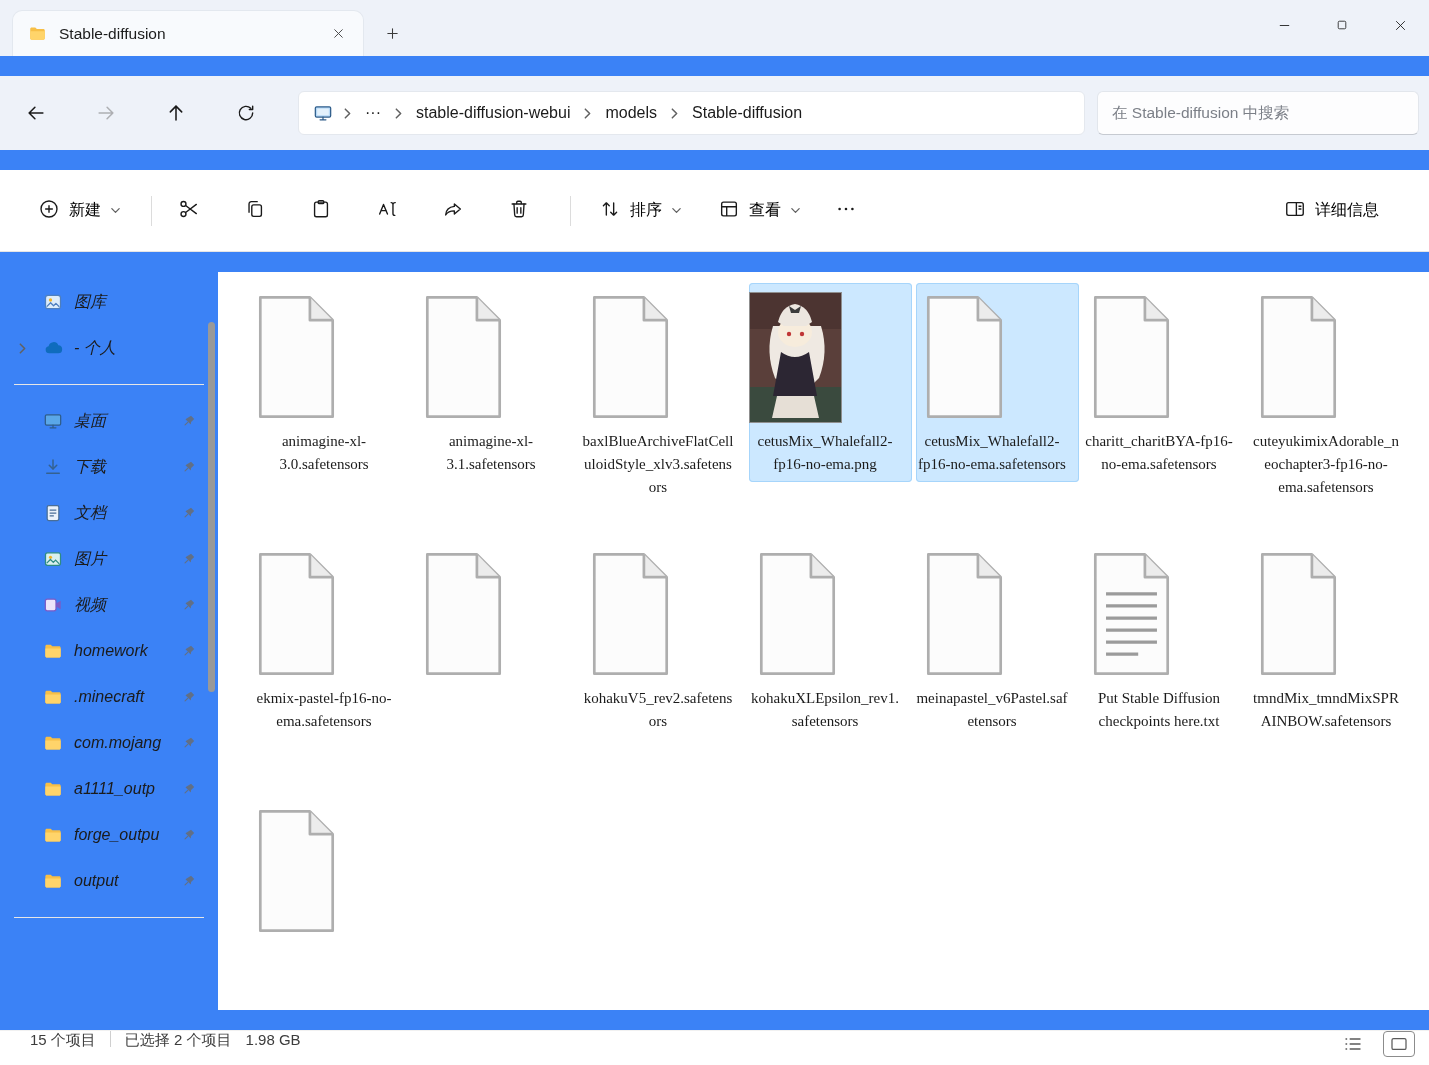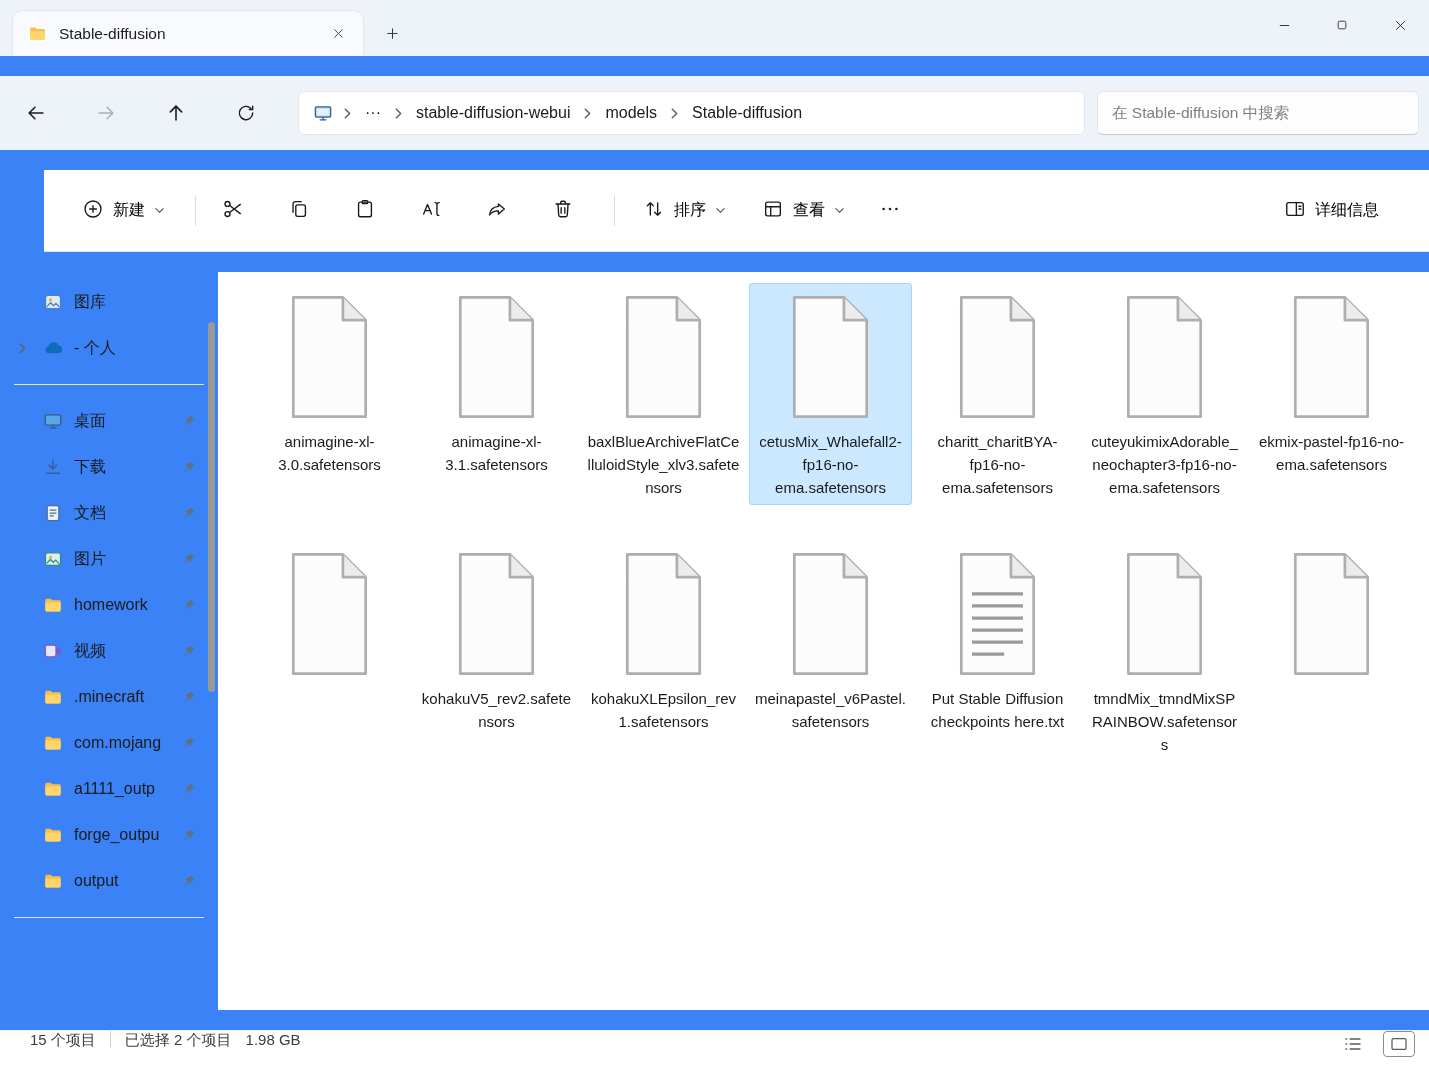--- a/index.html
+++ b/index.html
@@ -27,43 +27,43 @@
                 display: flex; align-items: center; padding: 0 8px; margin: 0 12px 0 4px; overflow: hidden; }
   .bc-item { background: none; border: none; font: inherit; font-size: 16px; color: #1b1b1b; padding: 5px 9px; border-radius: 4px; white-space: nowrap; cursor: default; }
   .bc-ic { display: flex; align-items: center; padding: 0 6px; }
   .bc-chev { display: flex; align-items: center; padding: 0 2px; }
   .search { width: 322px; height: 44px; flex: none; background: #fdfdfe; border: 1px solid #e2e6ec; border-bottom-color: #c6cad1; border-radius: 6px;
             display: flex; align-items: center; padding: 0 14px; }
   .search input { border: none; outline: none; width: 100%; background: transparent; font: inherit; font-size: 15.5px; color: #1b1b1b; }
   .search input::placeholder { color: #7b7f87; }
 
   
-  .toolbar { height: 82px; flex: none; background: #fff; display: flex; align-items: center; padding: 0 26px; border-bottom: 1px solid #e5e5e5; margin-left: 44px; }
+  .toolbar { height: 82px; flex: none; background: #fff; display: flex; align-items: center; padding: 0 26px; border-bottom: 1px solid #e5e5e5; }
   .tbtn { display: flex; align-items: center; gap: 9px; background: none; border: none; font: inherit; font-size: 16px;
           padding: 10px 12px; border-radius: 6px; margin-right: 12px; cursor: default; }
   .tbtn.icononly { margin-right: 24px; padding: 10px; }
   .tdiv { width: 1px; height: 30px; background: #dcdcdc; margin: 0 16px 0 6px; flex: none; }
   .toolbar .spacer { flex: 1; }
 
   
   .main { flex: 1; min-height: 0; display: flex; }
 
   .sidebar { width: 218px; flex: none; position: relative; padding-top: 6px; }
   .sb-item { height: 44px; margin: 2px 14px 2px 4px; display: flex; align-items: center; gap: 9px; padding: 0 8px; border-radius: 6px; font-size: 16px; }
   .sb-chev { width: 20px; flex: none; display: flex; justify-content: center; }
   .sb-ic { width: 24px; flex: none; display: flex; justify-content: center; }
-  .sb-label { flex: 1; white-space: nowrap; overflow: hidden; }
+  .sb-label { flex: 1; white-space: nowrap; overflow: hidden; font-style: italic; }
   .sb-pin { flex: none; display: flex; opacity: .8; }
   .sb-sep { height: 1px; background: #e6e6e6; margin: 14px 14px; }
   .sb-scroll { position: absolute; right: 0; top: 0; bottom: 0; width: 14px; }
   .sb-thumb { position: absolute; right: 3px; top: 50px; width: 7px; height: 370px; background: #999; border-radius: 4px; }
 
   .content { flex: 1; background: #fff; padding: 11px 0 0 30px; display: grid; grid-template-columns: repeat(7, 167px);
              grid-auto-rows: 257px; align-content: start; align-items: start; overflow: hidden; }
-  .cell { width: 163px; display: flex; flex-direction: column; align-items: center; border-radius: 4px; padding: 3px 0 6px 0; }
+  .cell { width: 163px; display: flex; flex-direction: column; align-items: flex-start; border-radius: 4px; padding: 3px 0 6px 0; font-family: Liberation Serif, serif; }
   .cell.selected { background: #cce8ff; box-shadow: inset 0 0 0 1px #a6d5fb; }
   .cell-ic { height: 142px; display: flex; align-items: center; justify-content: center; }
   .cell-label { width: 152px; text-align: center; font-size: 15px; line-height: 23px; overflow-wrap: anywhere; margin-top: 2px; }
 
   
   .statusbar { height: 35px; flex: none; display: flex; align-items: flex-start; gap: 14px; padding: 0 14px 0 30px;
                font-size: 15px; color: #3c3c3c; background: #fff; border-top: 1px solid #f1f1f1; }
   .sdiv { width: 1px; height: 16px; background: #cfcfcf; }
   .statusbar .spacer { flex: 1; }
   .view-toggle { width: 32px; height: 26px; display: flex; align-items: center; justify-content: center; border-radius: 4px; }
@@ -360,56 +360,56 @@
                   <path d="M5.6 1.8h4.8v4.6l1.6 2.2H4z"></path>
                   <rect x="7.4" y="8.6" width="1.2" height="5.2" rx="0.6"></rect>
                 </g>
               </svg>
             </span>
           </div>
           <div class="sb-item">
             <span class="sb-chev"></span>
             <span class="sb-ic">
               <svg width="20" height="20" viewBox="0 0 24 24">
+                <rect x="2.8" y="5" width="12.8" height="14" rx="2.4" fill="#ece4fa" stroke="#7a5bc7" stroke-width="1.5"></rect>
+                <path d="M15.6 10.2l5.6-3.3v10.2l-5.6-3.3z" fill="#7a5bc7"></path>
+              </svg>
+            </span>
+            <span class="sb-label">视频</span>
+            <span class="sb-pin">
+              <svg width="15" height="15" viewBox="0 0 16 16">
+                <g transform="rotate(45 8 8)" fill="#6b6b6b">
+                  <path d="M5.6 1.8h4.8v4.6l1.6 2.2H4z"></path>
+                  <rect x="7.4" y="8.6" width="1.2" height="5.2" rx="0.6"></rect>
+                </g>
+              </svg>
+            </span>
+          </div>
+          <div class="sb-item">
+            <span class="sb-chev"></span>
+            <span class="sb-ic">
+              <svg width="20" height="20" viewBox="0 0 24 24">
                 <path d="M2.8 6.2c0-1 .8-1.8 1.8-1.8h4.6l2 2h8.2c1 0 1.8.8 1.8 1.8V18c0 1-.8 1.8-1.8 1.8H4.6c-1 0-1.8-.8-1.8-1.8z" fill="#f7bf47"></path>
                 <path d="M2.8 9h18.4v9c0 1-.8 1.8-1.8 1.8H4.6c-1 0-1.8-.8-1.8-1.8z" fill="#ffd46a"></path>
               </svg>
             </span>
             <span class="sb-label">homework</span>
             <span class="sb-pin">
               <svg width="15" height="15" viewBox="0 0 16 16">
                 <g transform="rotate(45 8 8)" fill="#6b6b6b">
                   <path d="M5.6 1.8h4.8v4.6l1.6 2.2H4z"></path>
                   <rect x="7.4" y="8.6" width="1.2" height="5.2" rx="0.6"></rect>
                 </g>
               </svg>
             </span>
           </div>
           <div class="sb-item">
             <span class="sb-chev"></span>
             <span class="sb-ic">
               <svg width="20" height="20" viewBox="0 0 24 24">
-                <rect x="2.8" y="5" width="12.8" height="14" rx="2.4" fill="#ece4fa" stroke="#7a5bc7" stroke-width="1.5"></rect>
-                <path d="M15.6 10.2l5.6-3.3v10.2l-5.6-3.3z" fill="#7a5bc7"></path>
-              </svg>
-            </span>
-            <span class="sb-label">视频</span>
-            <span class="sb-pin">
-              <svg width="15" height="15" viewBox="0 0 16 16">
-                <g transform="rotate(45 8 8)" fill="#6b6b6b">
-                  <path d="M5.6 1.8h4.8v4.6l1.6 2.2H4z"></path>
-                  <rect x="7.4" y="8.6" width="1.2" height="5.2" rx="0.6"></rect>
-                </g>
-              </svg>
-            </span>
-          </div>
-          <div class="sb-item">
-            <span class="sb-chev"></span>
-            <span class="sb-ic">
-              <svg width="20" height="20" viewBox="0 0 24 24">
                 <path d="M2.8 6.2c0-1 .8-1.8 1.8-1.8h4.6l2 2h8.2c1 0 1.8.8 1.8 1.8V18c0 1-.8 1.8-1.8 1.8H4.6c-1 0-1.8-.8-1.8-1.8z" fill="#f7bf47"></path>
                 <path d="M2.8 9h18.4v9c0 1-.8 1.8-1.8 1.8H4.6c-1 0-1.8-.8-1.8-1.8z" fill="#ffd46a"></path>
               </svg>
             </span>
             <span class="sb-label">.minecraft</span>
             <span class="sb-pin">
               <svg width="15" height="15" viewBox="0 0 16 16">
                 <g transform="rotate(45 8 8)" fill="#6b6b6b">
                   <path d="M5.6 1.8h4.8v4.6l1.6 2.2H4z"></path>
                   <rect x="7.4" y="8.6" width="1.2" height="5.2" rx="0.6"></rect>
@@ -515,20 +515,38 @@
           <div class="cell-label">animagine-xl-3.1.safetensors</div>
         </div>
         <div class="cell">
           <div class="cell-ic">
             <svg width="97" height="126" viewBox="0 0 72 94">
               <path d="M9 2.5h37L63 19.5V91.5H9z" fill="#fcfcfc" stroke="#aeaeae" stroke-width="2" stroke-linejoin="round"></path>
               <path d="M46 2.5v17h17" fill="#ececec" stroke="#aeaeae" stroke-width="2" stroke-linejoin="round"></path>
             </svg>
           </div>
           <div class="cell-label">baxlBlueArchiveFlatCelluloidStyle_xlv3.safetensors</div>
+        </div>
+        <div class="cell selected">
+          <div class="cell-ic">
+            <svg width="93" height="131" viewBox="0 0 93 131">
+              <rect x="0.5" y="0.5" width="92" height="130" fill="#5a3f3a" stroke="#8f8f8f"></rect>
+              <rect x="1" y="1" width="91" height="36" fill="#4c3431"></rect>
+              <rect x="1" y="95" width="91" height="35" fill="#3a4a3e"></rect>
+              <path d="M24 34q-8 26 2 52l8 8h28l8-8q10-26 2-52z" fill="#efe9e2"></path>
+              <ellipse cx="46" cy="40" rx="17" ry="15" fill="#f7ecdc"></ellipse>
+              <path d="M29 30q4-16 17-18q13 2 17 18l-6 4h-22z" fill="#ece6df"></path>
+              <circle cx="40" cy="42" r="2.2" fill="#c03636"></circle>
+              <circle cx="53" cy="42" r="2.2" fill="#c03636"></circle>
+              <path d="M40 14l6 4 6-4-2 7h-8z" fill="#3c3c3c"></path>
+              <path d="M32 60q14 10 28 0l8 44H24z" fill="#2c2633"></path>
+              <path d="M28 104h37l5 22H23z" fill="#e6dfd6"></path>
+            </svg>
+          </div>
+          <div class="cell-label">cetusMix_Whalefall2-fp16-no-ema.png</div>
         </div>
         <div class="cell selected">
           <div class="cell-ic">
             <svg width="97" height="126" viewBox="0 0 72 94">
               <path d="M9 2.5h37L63 19.5V91.5H9z" fill="#fcfcfc" stroke="#aeaeae" stroke-width="2" stroke-linejoin="round"></path>
               <path d="M46 2.5v17h17" fill="#ececec" stroke="#aeaeae" stroke-width="2" stroke-linejoin="round"></path>
             </svg>
           </div>
           <div class="cell-label">cetusMix_Whalefall2-fp16-no-ema.safetensors</div>
         </div>

